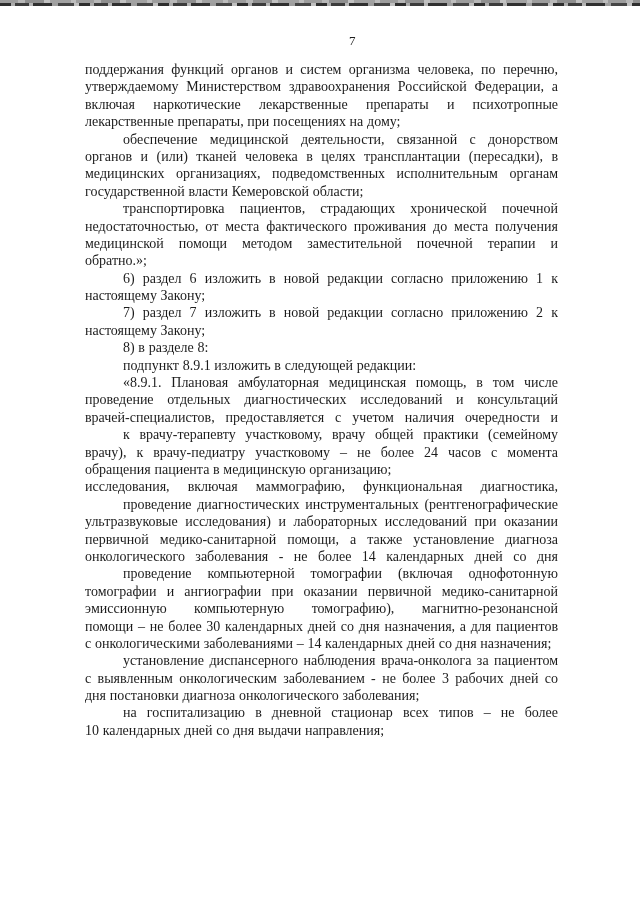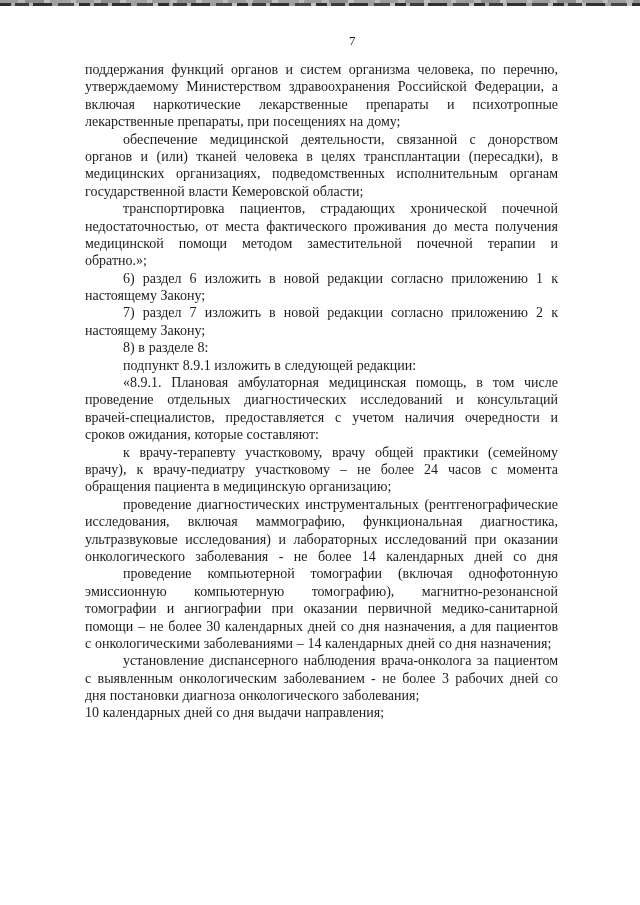--- a/index.html
+++ b/index.html
@@ -108,42 +108,43 @@
       <div class="paragraph">
         <div class="line indent last">8) в разделе 8:</div>
       </div>
       <div class="paragraph">
         <div class="line indent last">подпункт 8.9.1 изложить в следующей редакции:</div>
       </div>
       <div class="paragraph">
         <div class="line indent">«8.9.1. Плановая амбулаторная медицинская помощь, в том числе</div>
         <div class="line">проведение отдельных диагностических исследований и консультаций</div>
         <div class="line">врачей-специалистов, предоставляется с учетом наличия очередности и</div>
-        <div class="line last">сроков ожидания, которые составляют:</div>
       </div>
       <div class="paragraph">
         <div class="line indent">к врачу-терапевту участковому, врачу общей практики (семейному</div>
         <div class="line">врачу), к врачу-педиатру участковому – не более 24 часов с момента</div>
         <div class="line last">обращения пациента в медицинскую организацию;</div>
       </div>
       <div class="paragraph">
+        <div class="line">исследования, включая маммографию, функциональная диагностика,</div>
         <div class="line indent">проведение диагностических инструментальных (рентгенографические</div>
-        <div class="line">исследования, включая маммографию, функциональная диагностика,</div>
         <div class="line">ультразвуковые исследования) и лабораторных исследований при оказании</div>
+        <div class="line">первичной медико-санитарной помощи, а также установление диагноза</div>
         <div class="line">онкологического заболевания - не более 14 календарных дней со дня</div>
       </div>
       <div class="paragraph">
         <div class="line indent">проведение компьютерной томографии (включая однофотонную</div>
+        <div class="line">томографии и ангиографии при оказании первичной медико-санитарной</div>
         <div class="line">эмиссионную компьютерную томографию), магнитно-резонансной</div>
-        <div class="line">томографии и ангиографии при оказании первичной медико-санитарной</div>
         <div class="line">помощи – не более 30 календарных дней со дня назначения, а для пациентов</div>
         <div class="line last">с онкологическими заболеваниями – 14 календарных дней со дня назначения;</div>
       </div>
       <div class="paragraph">
         <div class="line indent">установление диспансерного наблюдения врача-онколога за пациентом</div>
         <div class="line">с выявленным онкологическим заболеванием - не более 3 рабочих дней со</div>
         <div class="line last">дня постановки диагноза онкологического заболевания;</div>
       </div>
       <div class="paragraph">
+        <div class="line indent">на госпитализацию в дневной стационар всех типов – не более</div>
         <div class="line last">10 календарных дней со дня выдачи направления;</div>
       </div>
     </div>
 </div>
 
 </body></html>

